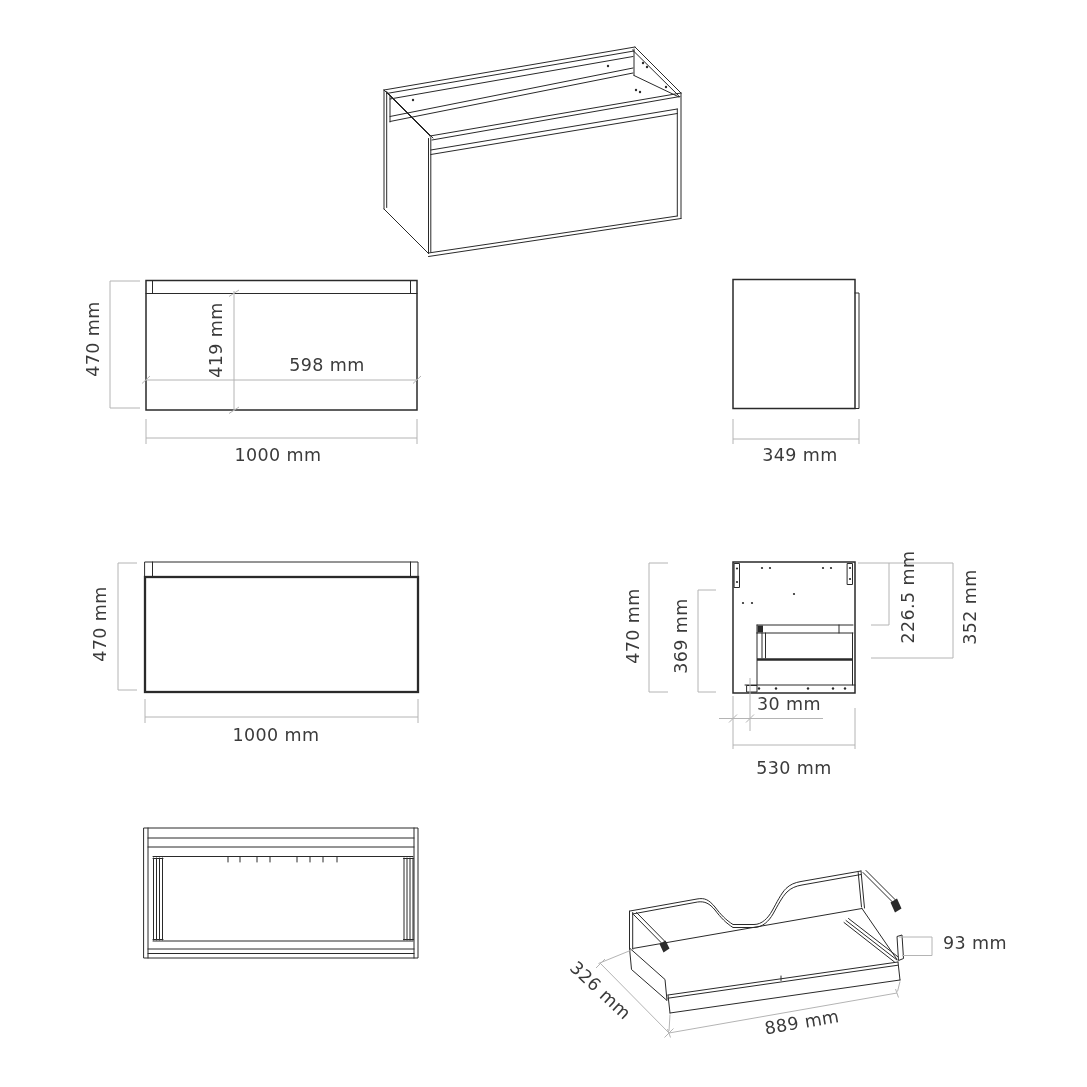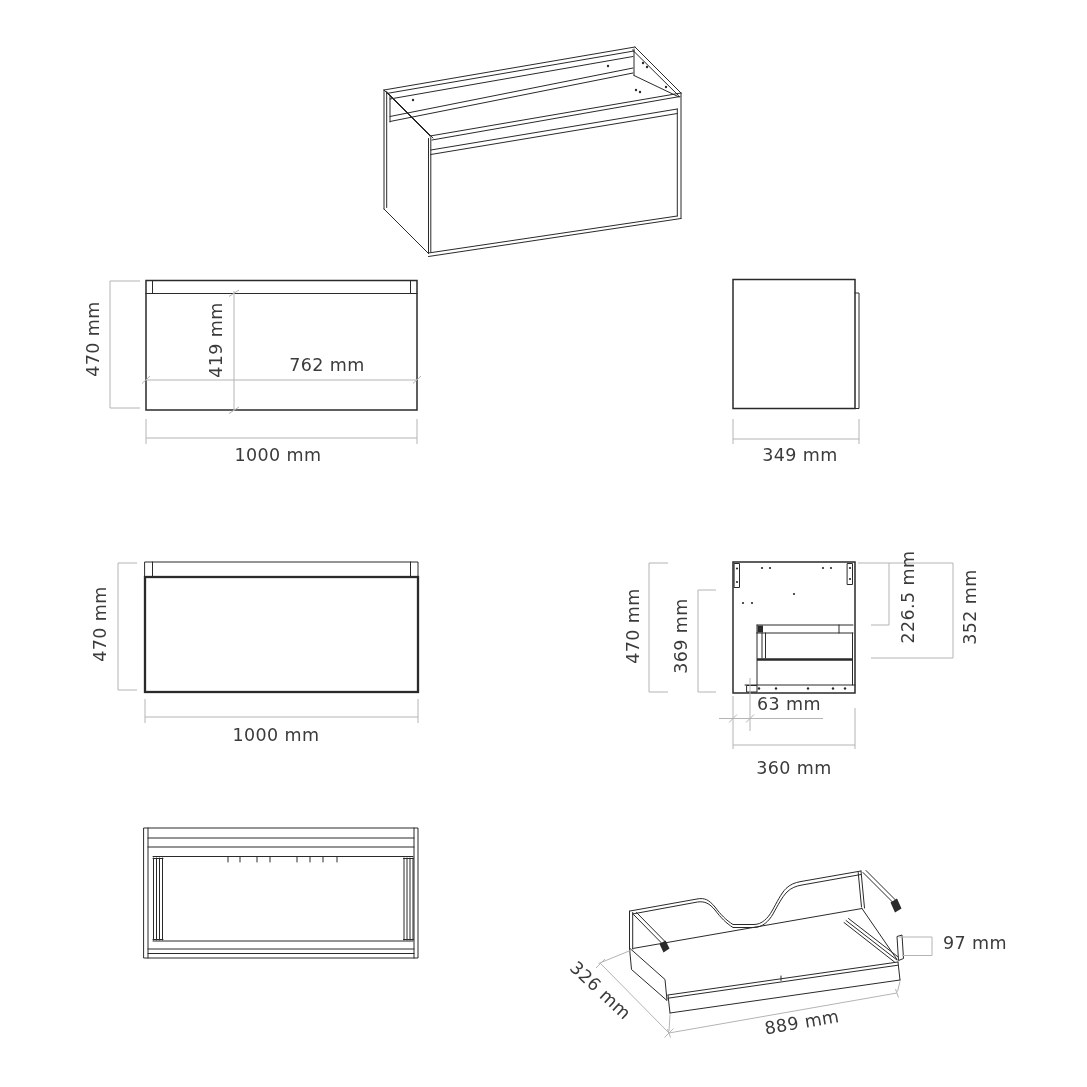--- a/index.html
+++ b/index.html
@@ -252,32 +252,32 @@
       <path class="dim" d="M895.5,989 L898.5,997.5"></path>
       <path class="dim" d="M900,981.5 L897.5,991.5"></path>
       <path class="dim" d="M899,937 L932,937"></path>
       <path class="dim" d="M902,955.5 L932,955.5"></path>
       <path class="dim" d="M932,937 L932,955.5"></path>
     </g>
   </svg>
 
   <div class="dim-label rot90" style="left:94px;top:339px">470 mm</div>
   <div class="dim-label rot90" style="left:217px;top:340px">419 mm</div>
-  <div class="dim-label" style="left:327px;top:366px">762 mm</div>
+  <div class="dim-label" style="left:327px;top:366px">598 mm</div>
   <div class="dim-label" style="left:278px;top:456px">1000 mm</div>
 
   <div class="dim-label" style="left:800px;top:456px">349 mm</div>
 
   <div class="dim-label rot90" style="left:101px;top:624px">470 mm</div>
   <div class="dim-label" style="left:276px;top:736px">1000 mm</div>
 
   <div class="dim-label rot90" style="left:634px;top:626px">470 mm</div>
   <div class="dim-label rot90" style="left:682px;top:636px">369 mm</div>
   <div class="dim-label rot90" style="left:909px;top:597px">226.5 mm</div>
   <div class="dim-label rot90" style="left:971px;top:607px">352 mm</div>
-  <div class="dim-label" style="left:789px;top:705px">63 mm</div>
-  <div class="dim-label" style="left:794px;top:769px">360 mm</div>
+  <div class="dim-label" style="left:789px;top:705px">30 mm</div>
+  <div class="dim-label" style="left:794px;top:769px">530 mm</div>
 
   <div class="dim-label rot43" style="left:600px;top:991px">326 mm</div>
   <div class="dim-label rotn10" style="left:802px;top:1023px">889 mm</div>
-  <div class="dim-label" style="left:975px;top:944px">97 mm</div>
+  <div class="dim-label" style="left:975px;top:944px">93 mm</div>
 
 </div>
 
 </body></html>

